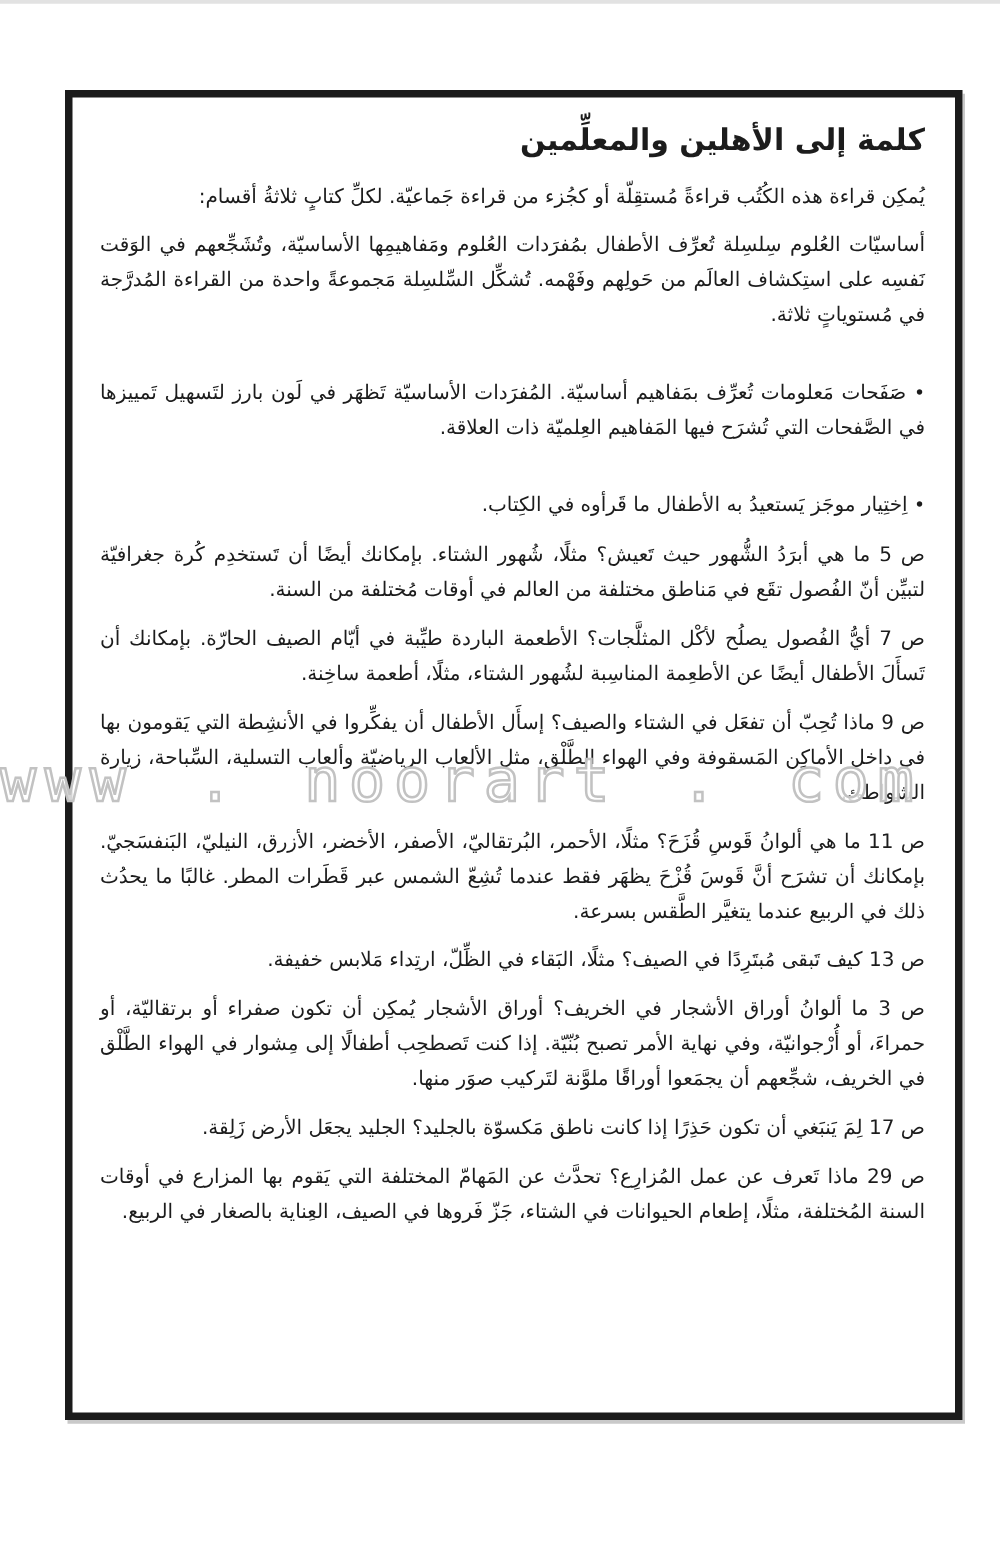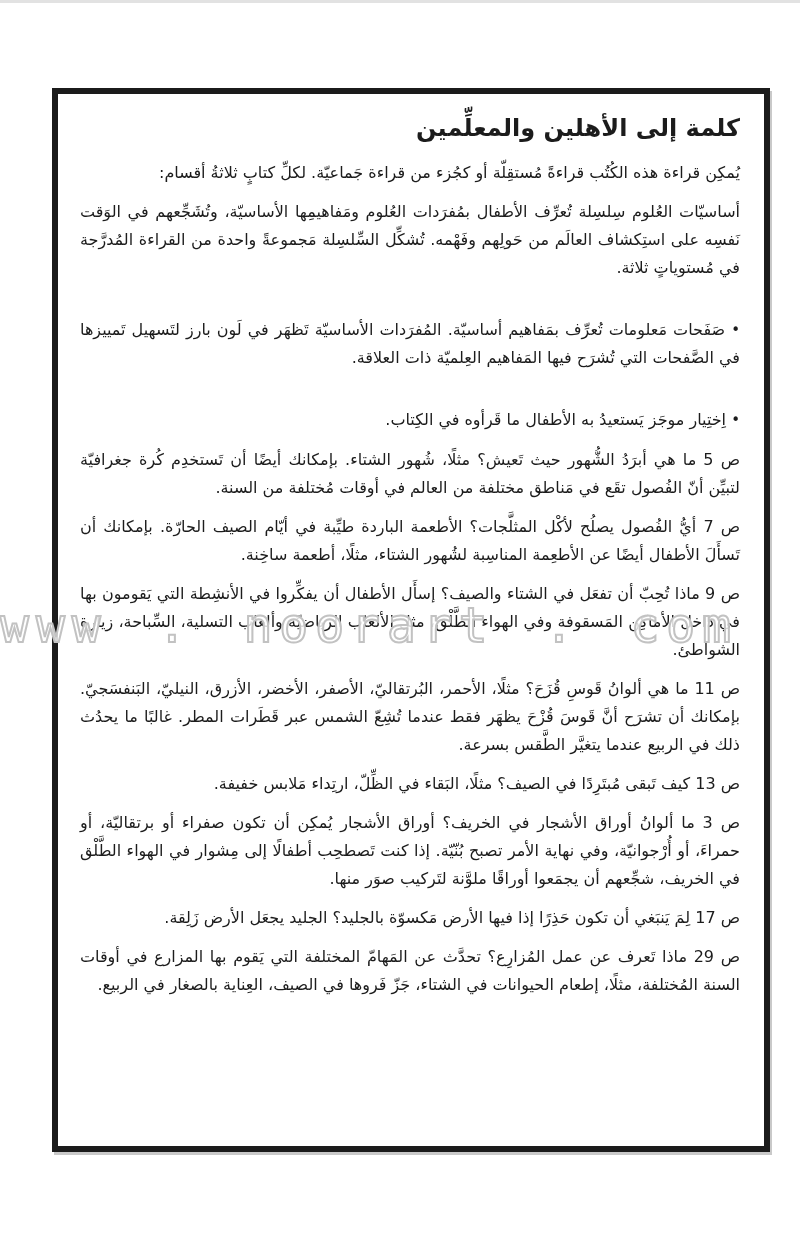--- a/index.html
+++ b/index.html
@@ -17,21 +17,21 @@
   }
   .scan-edge-top {
     position: absolute;
     top: 0; left: 0;
     width: 100%; height: 3px;
     background: #e2e2e2;
   }
   .frame {
     position: absolute;
     left: 52px;
-    top: 88px;
+    top: 72px;
     width: 706px;
     height: 1052px;
     border: 6px solid #1b1b1b;
     box-shadow: 2px 3px 0 rgba(40,40,40,0.25);
     background: #ffffff;
     overflow: hidden;
   }
   .content {
     direction: rtl;
     padding: 15px 24px 0 22px;
@@ -123,21 +123,21 @@
       <p class="para">
         <span class="qa-ref">ص 13</span>
         <span>كيف تَبقى مُبتَرِدًا في الصيف؟ مثلًا، البَقاء في الظِّلّ، ارتِداء مَلابس خفيفة.</span>
       </p>
       <p class="para">
         <span class="qa-ref">ص 3</span>
         <span>ما ألوانُ أوراق الأشجار في الخريف؟ أوراق الأشجار يُمكِن أن تكون صفراء أو برتقاليّة، أو حمراءَ، أو أُرْجوانيّة، وفي نهاية الأمر تصبح بُنّيّة. إذا كنت تَصطحِب أطفالًا إلى مِشوار في الهواء الطَّلْق في الخريف، شجِّعهم أن يجمَعوا أوراقًا ملوَّنة لتَركيب صوَر منها.</span>
       </p>
       <p class="para">
         <span class="qa-ref">ص 17</span>
-        <span>لِمَ يَنبَغي أن تكون حَذِرًا إذا فيها الأرض مَكسوّة بالجليد؟ الجليد يجعَل الأرض زَلِقة.</span>
+        <span>لِمَ يَنبَغي أن تكون حَذِرًا إذا كانت ناطق مَكسوّة بالجليد؟ الجليد يجعَل الأرض زَلِقة.</span>
       </p>
       <p class="para">
         <span class="qa-ref">ص 29</span>
         <span>ماذا تَعرف عن عمل المُزارِع؟ تحدَّث عن المَهامّ المختلفة التي يَقوم بها المزارع في أوقات السنة المُختلفة، مثلًا، إطعام الحيوانات في الشتاء، جَزّ فَروها في الصيف، العِناية بالصغار في الربيع.</span>
       </p>
     </div>
 
   </div>
 </div>
 

